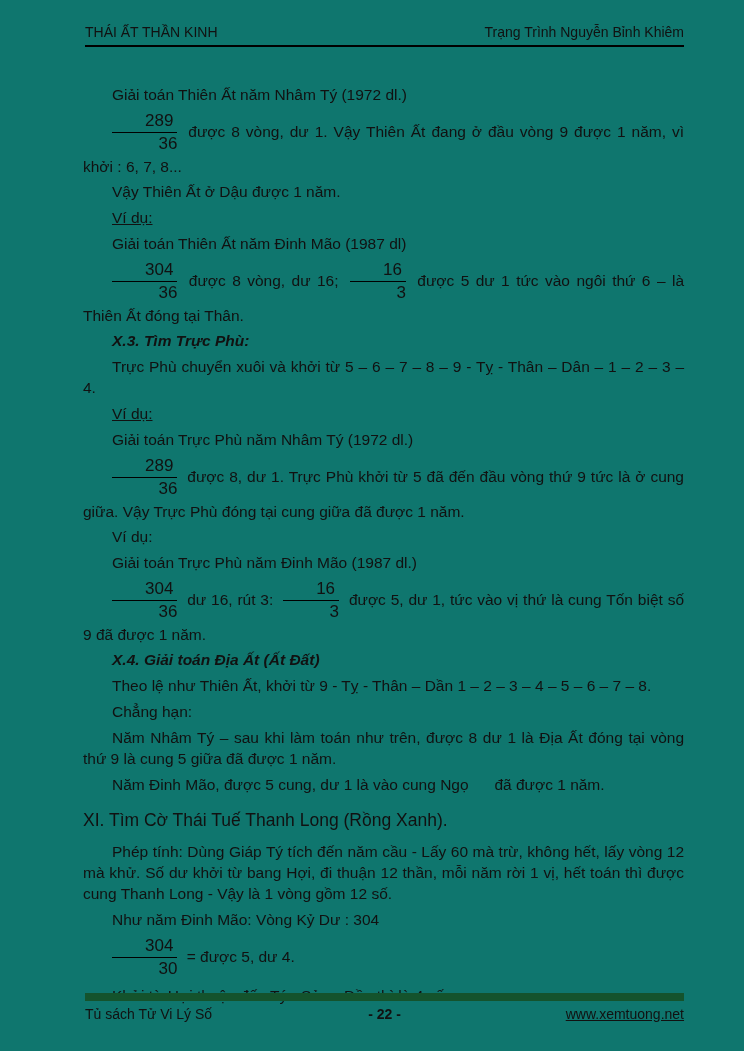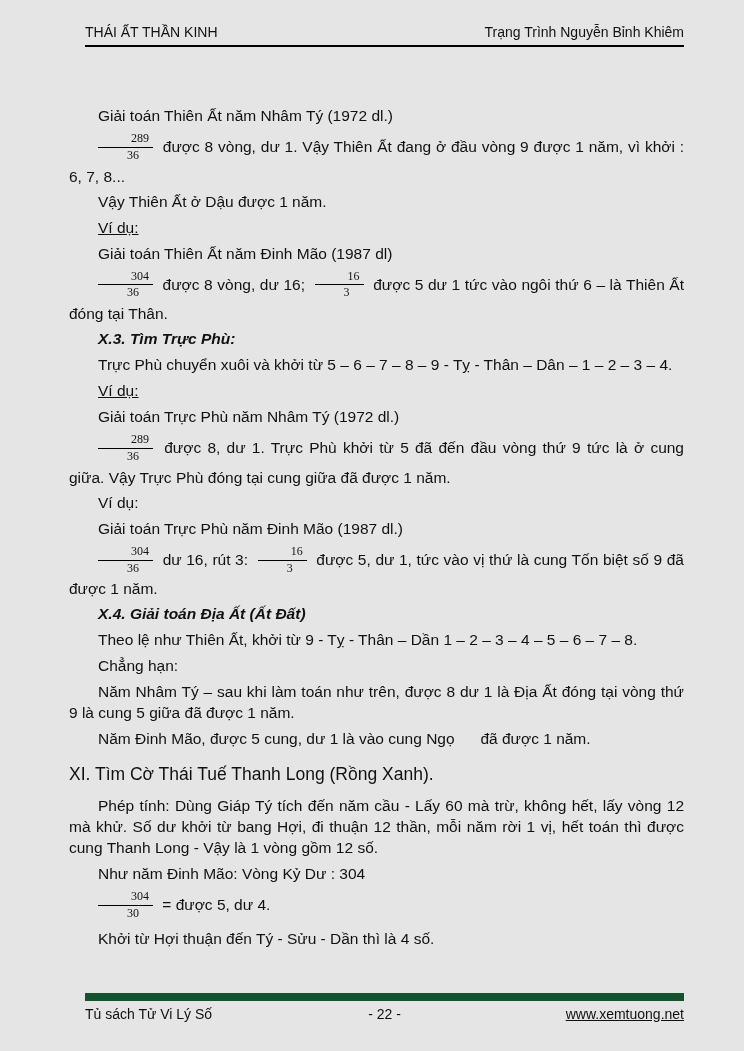--- a/index.html
+++ b/index.html
@@ -1,70 +1,69 @@
 <!DOCTYPE html>
 <html><head>
 <meta charset="utf-8">
 <style>
   html,body{margin:0;padding:0;background:#888;}
   .page{
     position:relative;
     width:744px;height:1051px;
-    background:#e5e5e5;
+    background:#0f766e;
     font-family:"Liberation Sans","DejaVu Sans",sans-serif;
     color:#111;
     box-sizing:border-box;
     margin:0 auto;
     overflow:hidden;
   }
   .header{
     position:absolute;
     left:85px;right:60px;top:24px;
     display:flex;justify-content:space-between;align-items:flex-end;
     font-size:14px;
     padding-bottom:5px;
     border-bottom:2px solid #000;
   }
   .content{
     position:absolute;
-    left:69px;right:60px;top:84px;
+    left:83px;right:60px;top:84px;
     font-size:15.5px;
     line-height:21px;
-    margin-top:21px;
   }
   .content p{margin:0 0 5px 0;}
   .ind{text-indent:29px;}
   .just{text-align:justify;}
   .ul{text-decoration:underline;}
   .h-sub{font-weight:bold;font-style:italic;}
   .h-main{font-weight:normal;font-size:17.5px;line-height:24px;margin:13px 0 9px 0 !important;}
   .frac-para{margin-bottom:4px !important;}
   .frac{
     display:inline-block;
     vertical-align:middle;
-    text-align:left;
-    font-family:Liberation Serif, serif;
-    font-size:12px;
+    text-align:right;
+    font-family:Liberation Sans, sans-serif;
+    font-size:17px;
     line-height:1.15;
     margin:2px 5px 2px 0;
     position:relative;
     top:-1px;
   }
   .frac .num{display:block;border-bottom:1px solid #000;padding:0 4px 1px 4px;}
   .frac .den{display:block;padding-top:1px;}
   .footer{
     position:absolute;
     left:85px;right:60px;top:993px;
     border-top:8px solid #14532d;
     display:flex;
     padding-top:5px;
     font-size:14px;
   }
   .footer .f-left{flex:1;text-align:left;}
-  .footer .f-center{flex:1;text-align:center;}
+  .footer .f-center{flex:1;text-align:center;font-weight:bold;}
   .footer .f-right{flex:1;text-align:right;}
   .footer a{color:#111;text-decoration:underline;cursor:pointer;}
 </style>
 </head>
 <body>
 
 <div class="page">
 
   <div class="header">
     <span>THÁI ẤT THẦN KINH</span>

